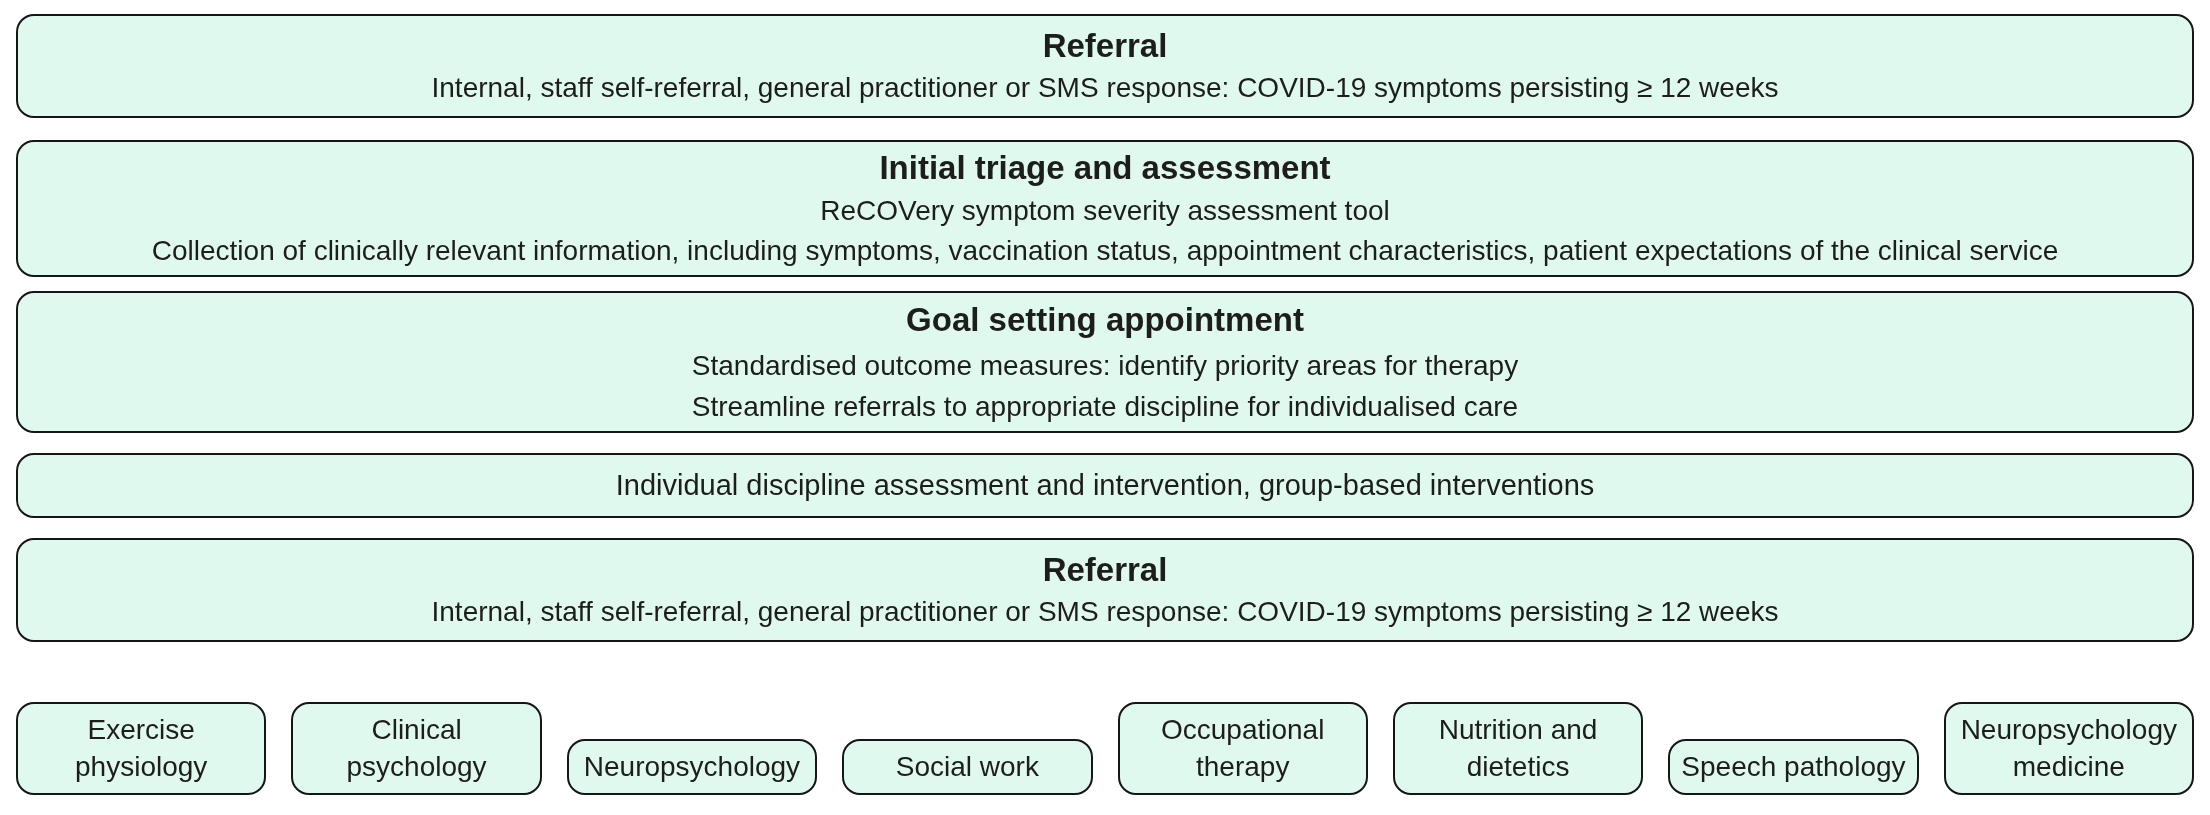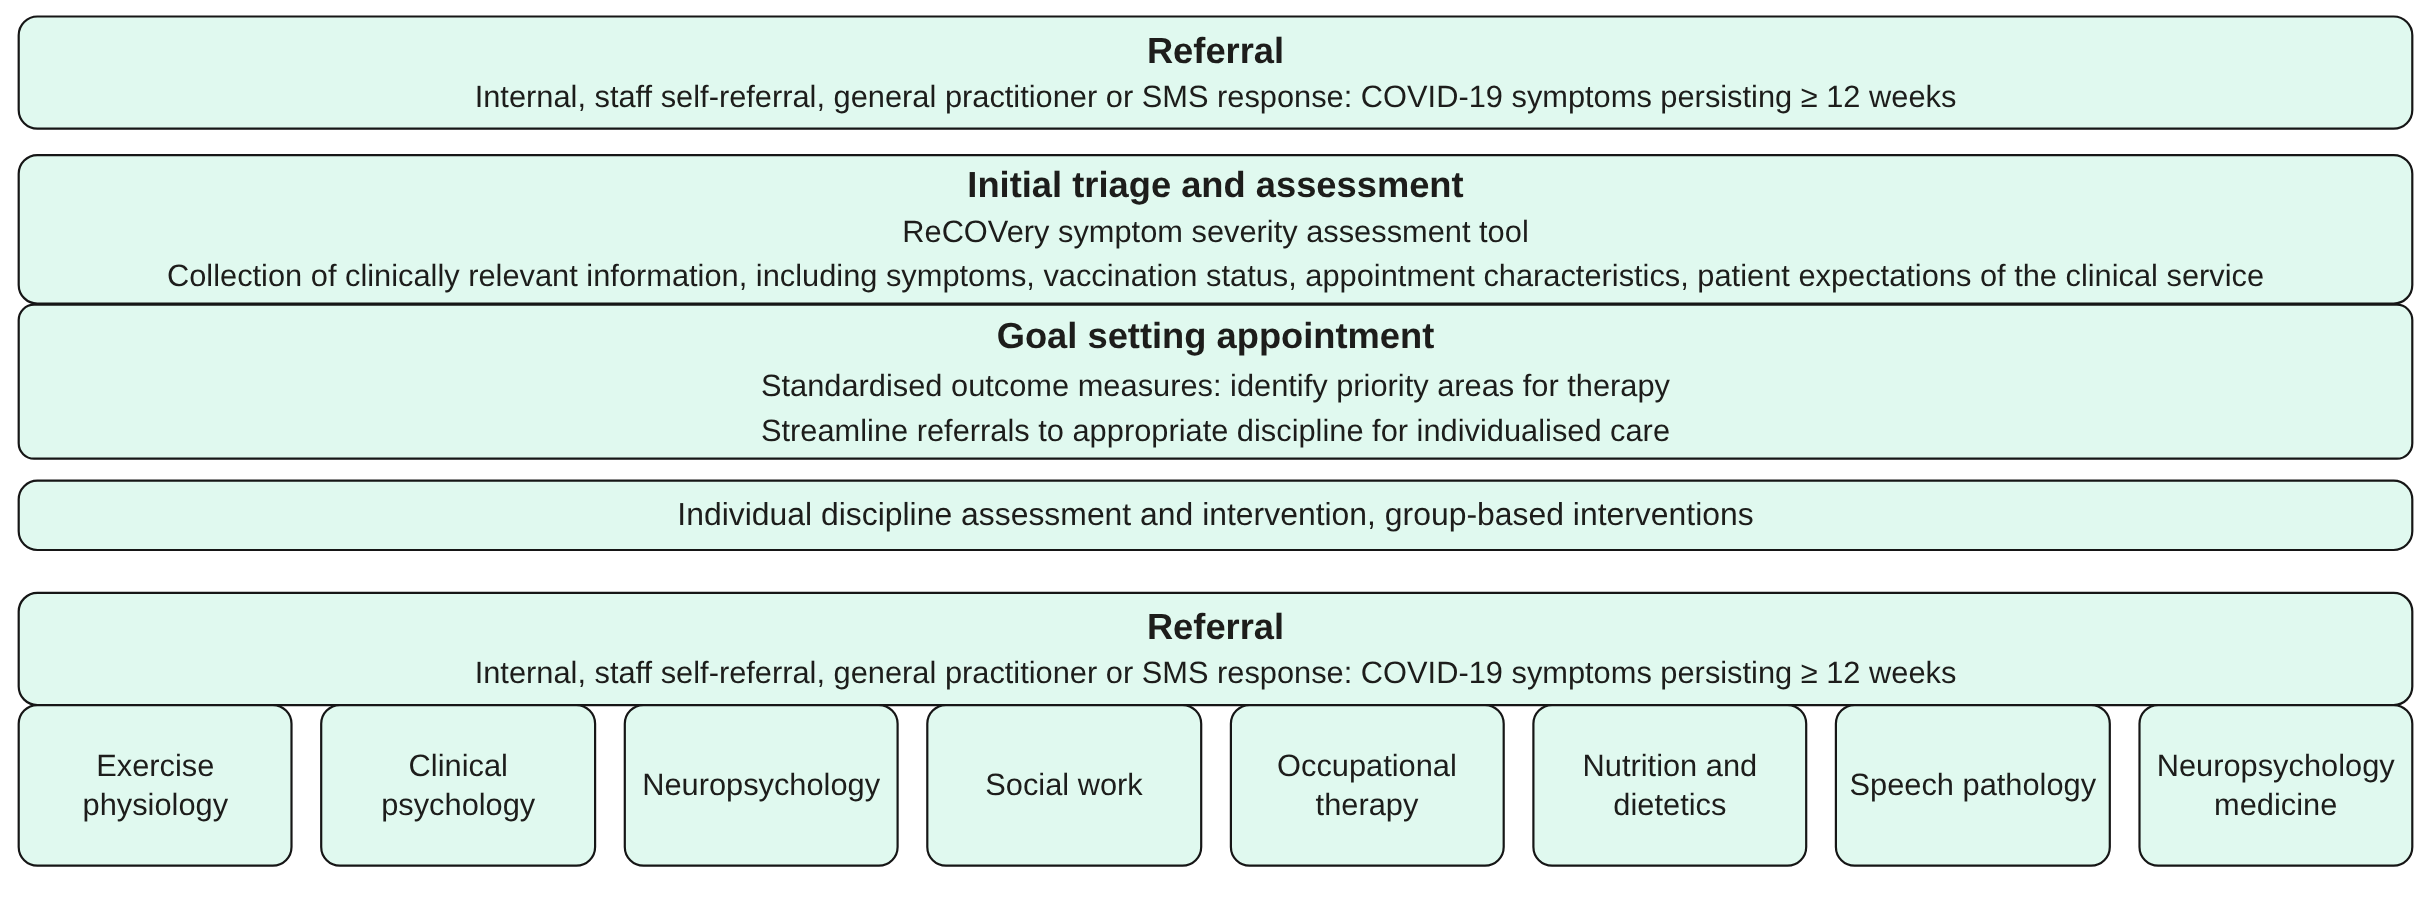--- a/index.html
+++ b/index.html
@@ -32,23 +32,24 @@
   }
   .box-line {
     font-size: 28px;
     font-weight: 400;
     line-height: 1.3;
   }
   .single .box-line { font-size: 29px; }
   .disciplines {
     position: absolute;
     left: 16px; right: 16px;
-    top: 640px; height: 148px;
+    top: 671px; height: 124px;
     display: flex;
     gap: 25px;
+    align-items: flex-end;
   }
   .discipline-box {
     flex: 1 1 0;
     background: #e0f9ef;
     border: 2.5px solid #161616;
     border-radius: 18px;
     display: flex;
     justify-content: center;
     align-items: center;
     text-align: center;
@@ -66,27 +67,27 @@
     <h2 class="box-title">Referral</h2>
     <p class="box-line">Internal, staff self-referral, general practitioner or SMS response: COVID-19 symptoms persisting ≥ 12 weeks</p>
   </section>
 
   <section class="flow-box" style="top:140px; height:137px;">
     <h2 class="box-title">Initial triage and assessment</h2>
     <p class="box-line">ReCOVery symptom severity assessment tool</p>
     <p class="box-line">Collection of clinically relevant information, including symptoms, vaccination status, appointment characteristics, patient expectations of the clinical service</p>
   </section>
 
-  <section class="flow-box" style="top:276px; height:142px;border-radius:15px;">
+  <section class="flow-box" style="top:291px; height:142px;">
     <h2 class="box-title" style="margin-bottom:4px;">Goal setting appointment</h2>
     <p class="box-line">Standardised outcome measures: identify priority areas for therapy</p>
     <p class="box-line">Streamline referrals to appropriate discipline for individualised care</p>
   </section>
 
-  <section class="flow-box single" style="top:436px; height:65px;">
+  <section class="flow-box single" style="top:453px; height:65px;">
     <p class="box-line">Individual discipline assessment and intervention, group-based interventions</p>
   </section>
 
   <section class="flow-box" style="top:538px; height:104px;">
     <h2 class="box-title">Referral</h2>
     <p class="box-line">Internal, staff self-referral, general practitioner or SMS response: COVID-19 symptoms persisting ≥ 12 weeks</p>
   </section>
 
   <div class="disciplines">
     <div class="discipline-box">Exercise physiology</div>

